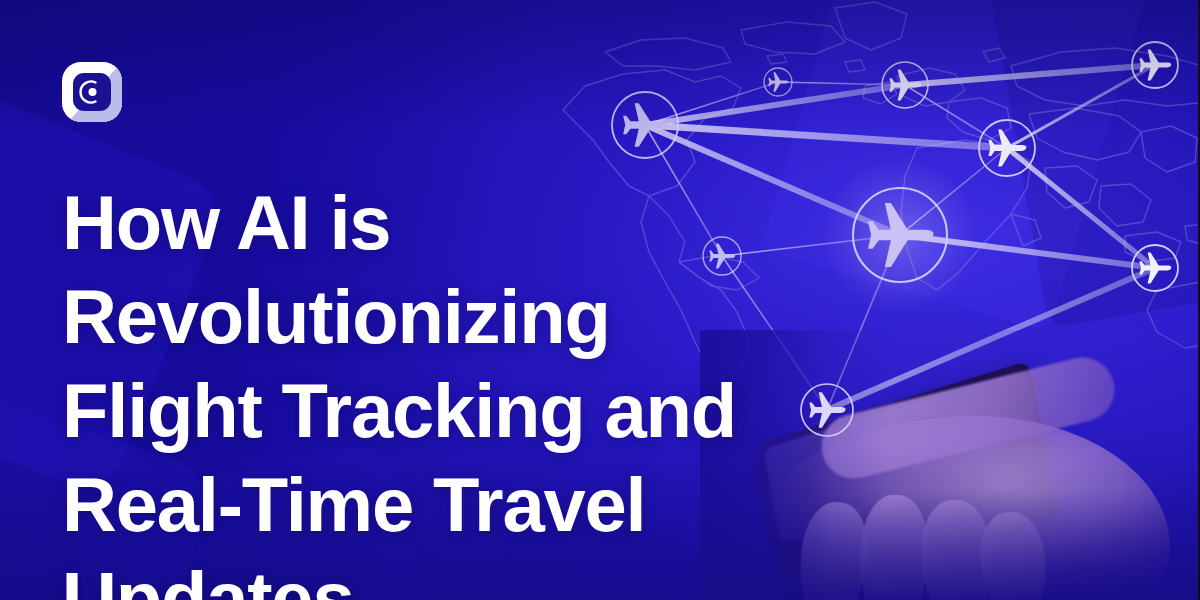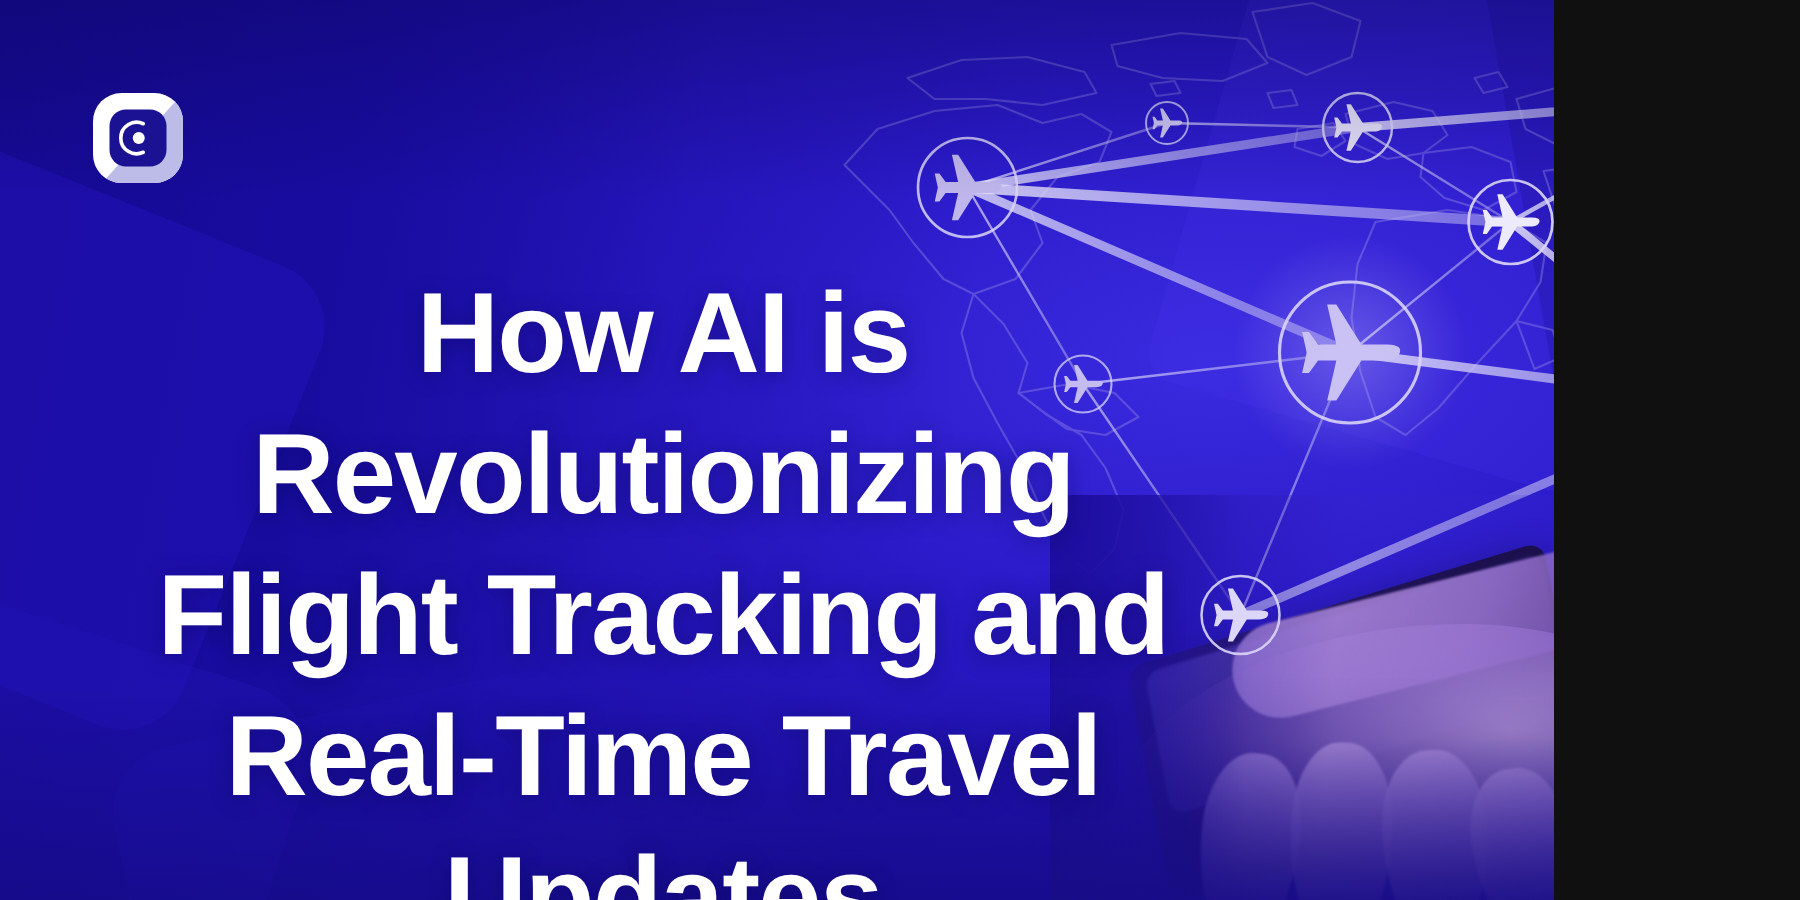--- a/index.html
+++ b/index.html
@@ -5,26 +5,25 @@
 <style>
   html, body {
     margin: 0;
     padding: 0;
     background: #101010;
   }
   * { box-sizing: border-box; }
 
   .banner {
     position: relative;
-    width: 1036px;
+    width: 1198px;
     height: 600px;
     overflow: hidden;
     font-family: "Liberation Sans", sans-serif;
     background: #be185d;
-    text-align: center;
   }
 
   
   .bg-base {
     position: absolute;
     inset: 0;
     background:
       radial-gradient(115% 100% at 78% 40%, #3A2BE0 0%, #2A1AC8 28%, #1E10AE 55%, #170C9E 80%);
   }
   .bg-deep-left {

